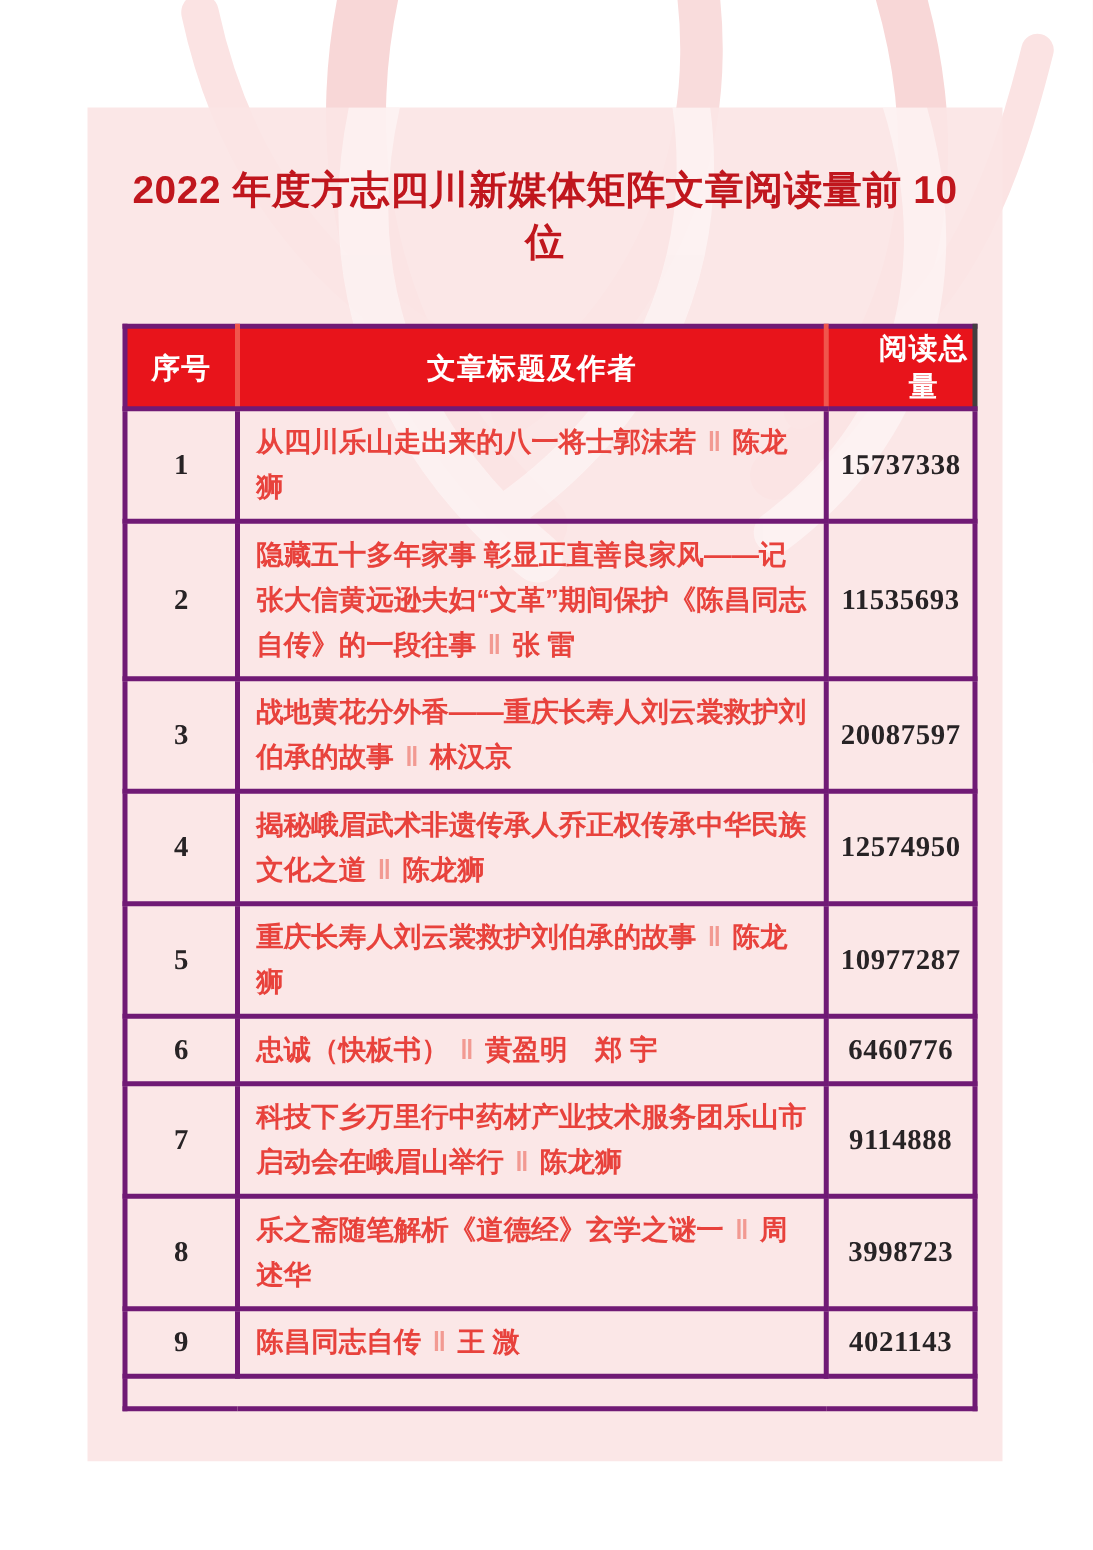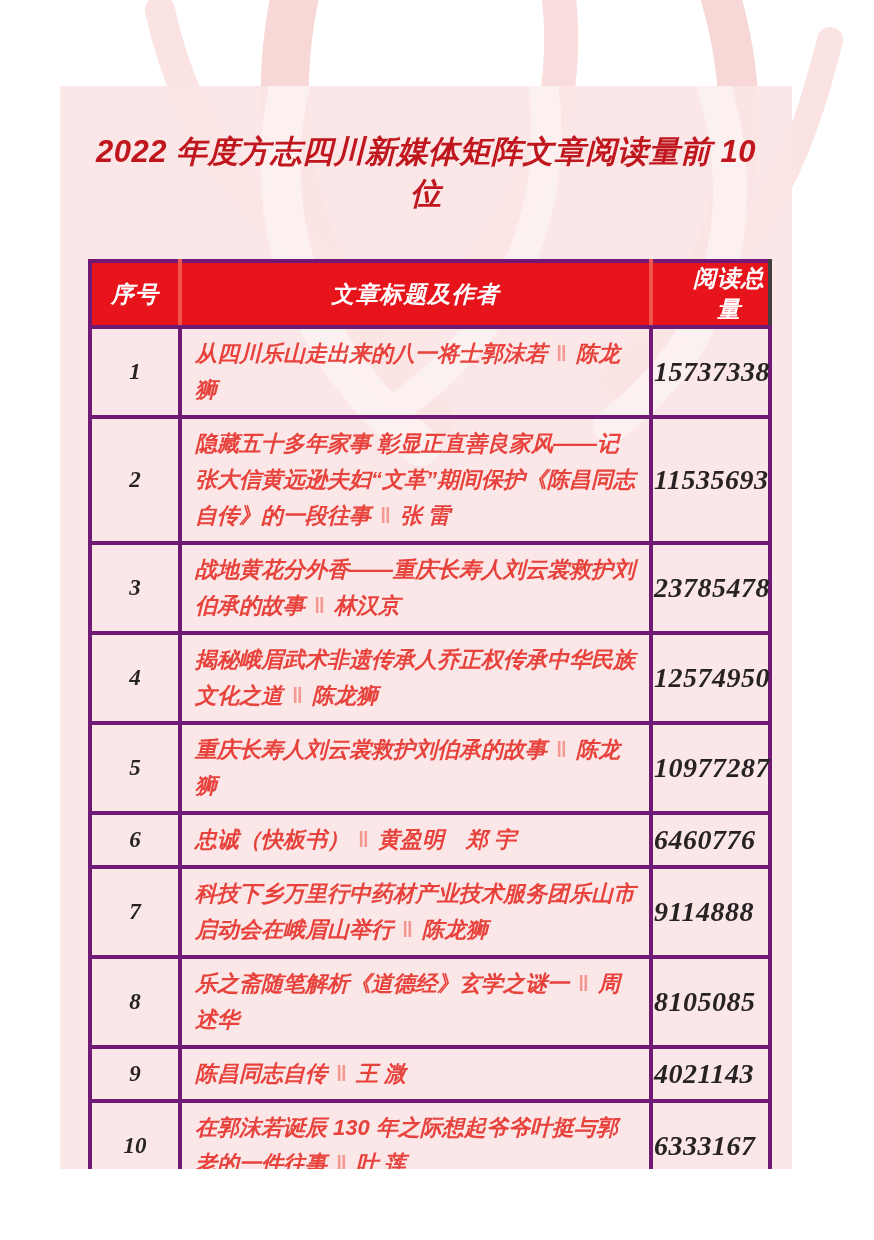--- a/index.html
+++ b/index.html
@@ -11,27 +11,26 @@
     overflow: hidden;
     font-family: "Liberation Sans", sans-serif;
   }
   .bg-swirls {
     position: absolute;
     top: 0; left: 0;
     pointer-events: none;
   }
   .panel {
     position: absolute;
-    left: 60px;
+    left: 70px;
     top: 86px;
     width: 732px;
     height: 1083px;
     background: rgba(251, 229, 229, 0.92);
     overflow: hidden;
-    font-style: italic;
   }
   .panel-swirls {
     position: absolute;
     top: 0; left: 0;
     opacity: 0.45;
     pointer-events: none;
   }
   .title {
     position: relative;
     margin: 45px 20px 0 20px;
@@ -77,24 +76,24 @@
     font-weight: bold;
     color: #e8423c;
     line-height: 36px;
     vertical-align: middle;
   }
   .sep {
     color: #f29a92;
     margin: 0 9px;
   }
   td.reads-cell {
-    text-align: left;
+    text-align: center;
     vertical-align: middle;
     font-family: "Liberation Serif", serif;
-    font-size: 28px;
+    font-size: 23px;
     font-weight: bold;
     color: #272325;
     letter-spacing: 0.5px;
   }
   td.footnote-cell {
     padding: 10px 13px 12px 13px;
     font-size: 21px;
     font-weight: bold;
     color: #3a3534;
     line-height: 34px;
@@ -144,21 +143,21 @@
     <td class="reads-cell">15737338</td>
   </tr>
           <tr class="rank-row">
     <td class="num-cell">2</td>
     <td class="title-cell"><span>隐藏五十多年家事 彰显正直善良家风——记张大信黄远逊夫妇“文革”期间保护《陈昌同志自传》的一段往事</span><span class="sep">‖</span><span>张 雷</span></td>
     <td class="reads-cell">11535693</td>
   </tr>
           <tr class="rank-row">
     <td class="num-cell">3</td>
     <td class="title-cell"><span>战地黄花分外香——重庆长寿人刘云裳救护刘伯承的故事</span><span class="sep">‖</span><span>林汉京</span></td>
-    <td class="reads-cell">23785478</td>
+    <td class="reads-cell">20087597</td>
   </tr>
           <tr class="rank-row">
     <td class="num-cell">4</td>
     <td class="title-cell"><span>揭秘峨眉武术非遗传承人乔正权传承中华民族文化之道</span><span class="sep">‖</span><span>陈龙狮</span></td>
     <td class="reads-cell">12574950</td>
   </tr>
           <tr class="rank-row">
     <td class="num-cell">5</td>
     <td class="title-cell"><span>重庆长寿人刘云裳救护刘伯承的故事</span><span class="sep">‖</span><span>陈龙狮</span></td>
     <td class="reads-cell">10977287</td>
@@ -169,31 +168,26 @@
     <td class="reads-cell">6460776</td>
   </tr>
           <tr class="rank-row">
     <td class="num-cell">7</td>
     <td class="title-cell"><span>科技下乡万里行中药材产业技术服务团乐山市启动会在峨眉山举行</span><span class="sep">‖</span><span>陈龙狮</span></td>
     <td class="reads-cell">9114888</td>
   </tr>
           <tr class="rank-row">
     <td class="num-cell">8</td>
     <td class="title-cell"><span>乐之斋随笔解析《道德经》玄学之谜一</span><span class="sep">‖</span><span>周述华</span></td>
-    <td class="reads-cell">8105085</td>
+    <td class="reads-cell">3998723</td>
   </tr>
           <tr class="rank-row">
     <td class="num-cell">9</td>
     <td class="title-cell"><span>陈昌同志自传</span><span class="sep">‖</span><span>王 溦</span></td>
     <td class="reads-cell">4021143</td>
-  </tr>
-          <tr class="rank-row">
-    <td class="num-cell">10</td>
-    <td class="title-cell"><span>在郭沫若诞辰 130 年之际想起爷爷叶挺与郭老的一件往事</span><span class="sep">‖</span><span>叶 莲</span></td>
-    <td class="reads-cell">6333167</td>
   </tr>
         </tbody>
       <tfoot>
         <tr>
           <td colspan="3" class="footnote-cell" id="footnote"></td>
         </tr>
       </tfoot>
     </table>
 
   </div>

